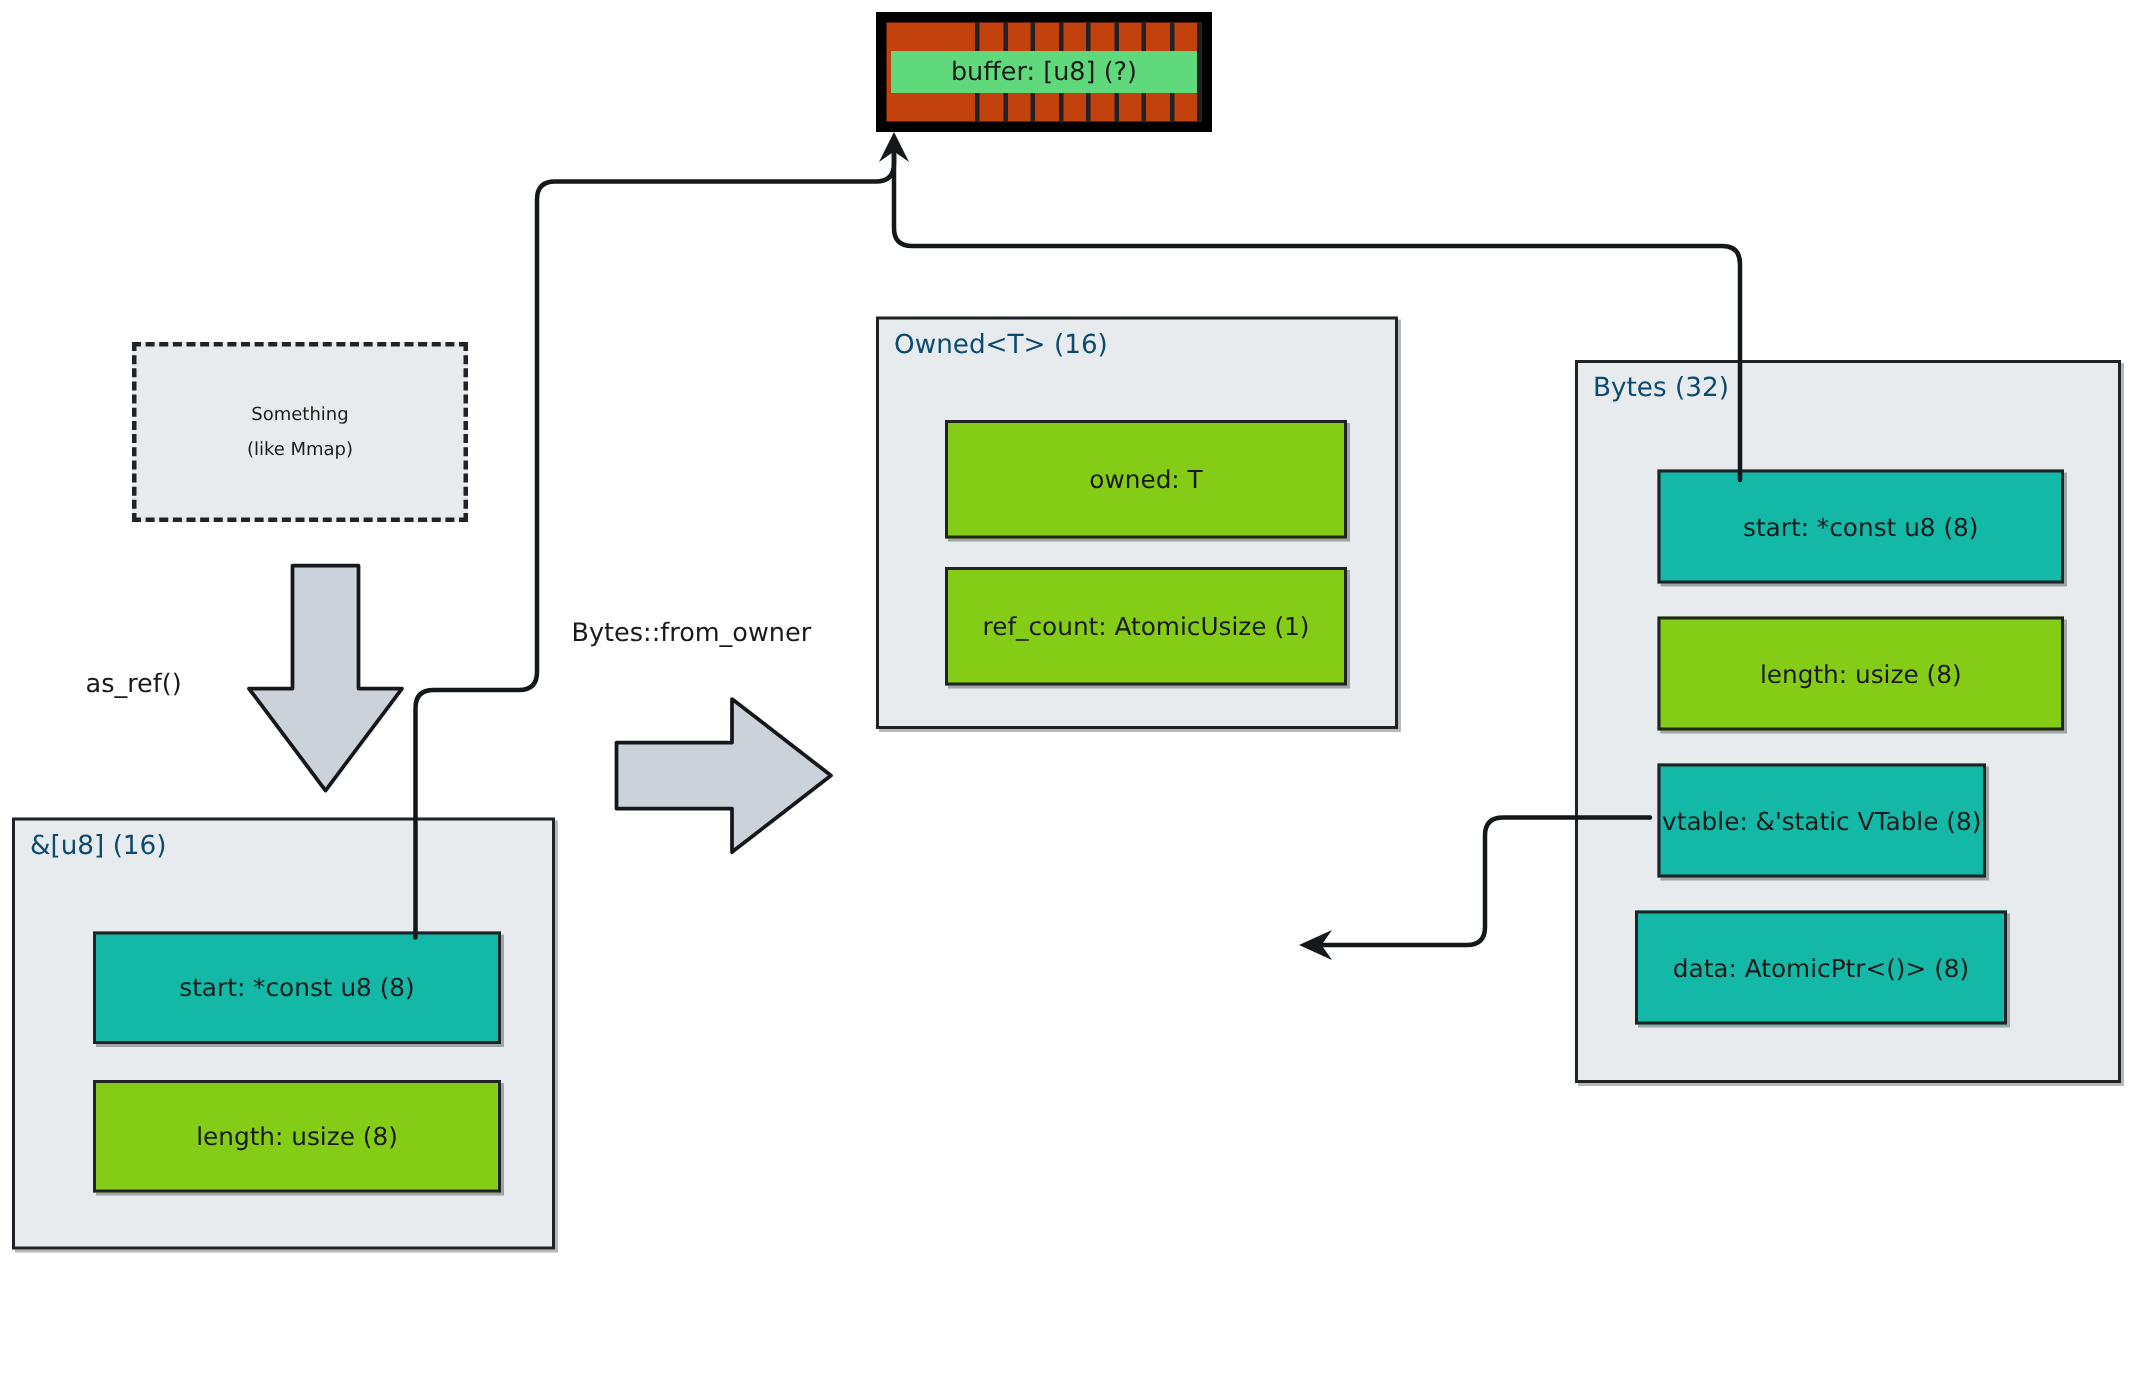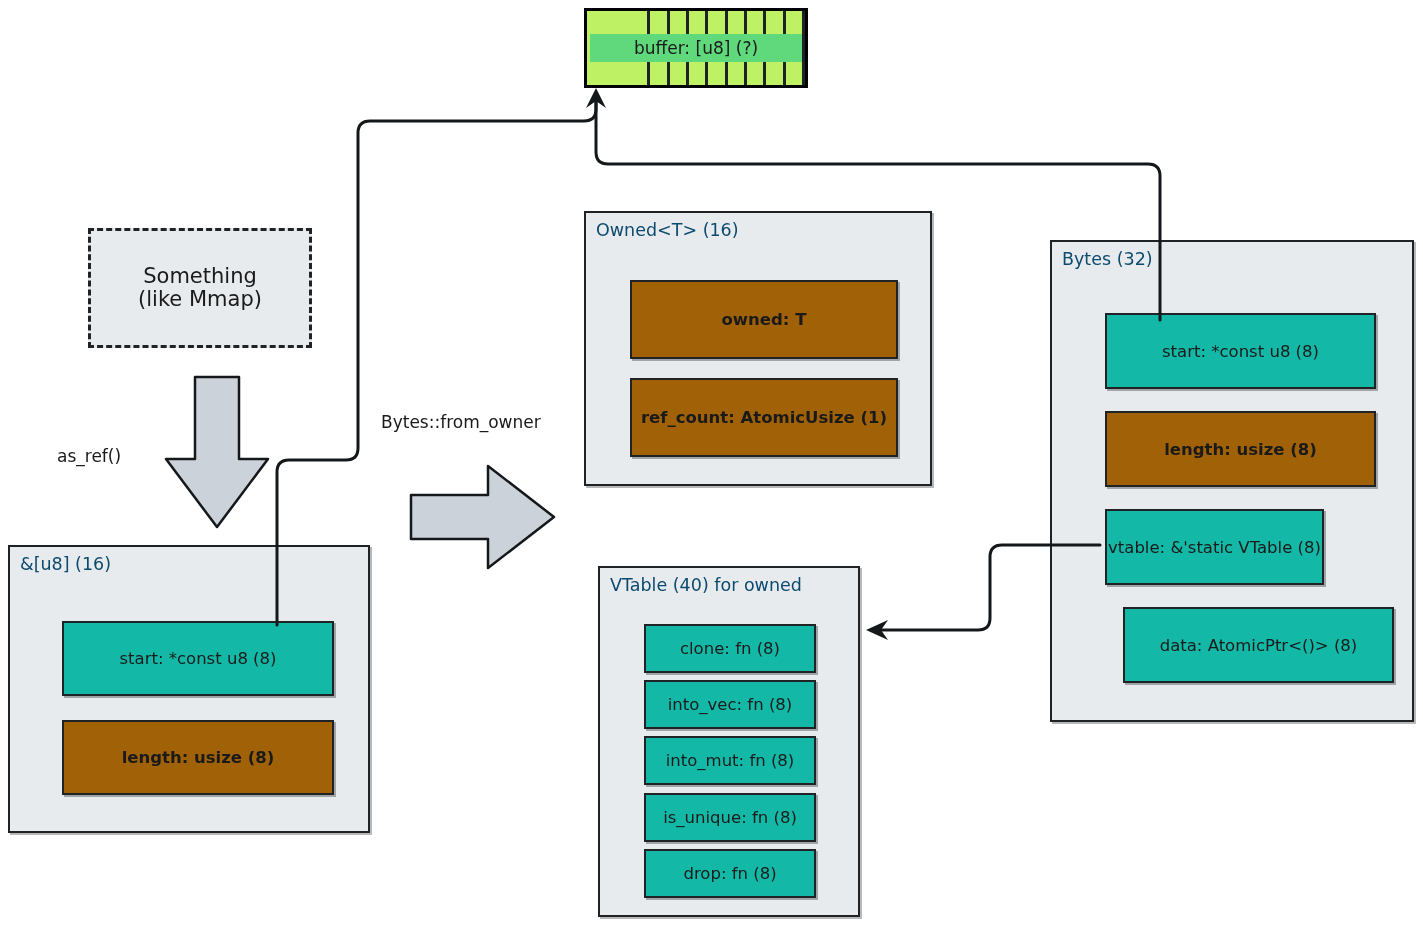--- a/index.html
+++ b/index.html
@@ -54,27 +54,27 @@
     display: flex;
     align-items: center;
     justify-content: center;
     font-size: 16.5px;
     line-height: 19px;
     text-align: center;
     white-space: nowrap;
     box-shadow: 2px 2px 0 rgba(0,0,0,0.30);
   }
   .field.green  { background: #14b8a6; }
-  .field.yellow { background: #a16207; font-weight: bold; }
+  .field.yellow { background: #84cc16; }
 
   
   #buffer-strip {
     position: absolute;
-    background: #bef264;
-    border: 3px solid #000000;
+    background: #c2410c;
+    border: 7px solid #000000;
     box-sizing: border-box;
     display: flex;
     padding-left: 44px;
   }
   #buffer-strip .cell {
     flex: 1 1 0;
     border-right: 3px solid #1f2326;
     box-sizing: border-box;
   }
   #buffer-strip .cell:last-child { border-right: none; }
@@ -101,21 +101,21 @@
 
   
   #something-box {
     background: #e7ebee;
     border: 3px dashed #1f2326;
     box-sizing: border-box;
     display: flex;
     flex-direction: column;
     align-items: center;
     justify-content: center;
-    font-size: 21px;
+    font-size: 12px;
     line-height: 23px;
     text-align: center;
   }
 
   
   .block-arrow { position: absolute; }
 
   
   .caption {
     position: absolute;
@@ -187,35 +187,27 @@
     <div class="field green" style="left:52px; top:74px; width:272px; height:75px;">start: *const u8 (8)</div>
     <div class="field yellow" style="left:52px; top:173px; width:272px; height:75px;">length: usize (8)</div>
   </div>
 
   <div class="node struct-box" style="left:584px; top:211px; width:348px; height:275px;">
     <div class="struct-title">Owned&lt;T&gt; (16)</div>
     <div class="field yellow" style="left:44px; top:67px; width:268px; height:79px;">owned: T</div>
     <div class="field yellow" style="left:44px; top:165px; width:268px; height:79px;">ref_count: AtomicUsize (1)</div>
   </div>
 
-  <div class="node struct-box" style="left:598px; top:566px; width:262px; height:351px;">
-    <div class="struct-title">VTable (40) for owned</div>
-    <div class="field green" style="left:44px; top:56px; width:172px; height:49px;">clone: fn (8)</div>
-    <div class="field green" style="left:44px; top:112px; width:172px; height:49px;">into_vec: fn (8)</div>
-    <div class="field green" style="left:44px; top:168px; width:172px; height:49px;">into_mut: fn (8)</div>
-    <div class="field green" style="left:44px; top:225px; width:172px; height:49px;">is_unique: fn (8)</div>
-    <div class="field green" style="left:44px; top:281px; width:172px; height:49px;">drop: fn (8)</div>
-  </div>
 
   <div class="node struct-box" style="left:1050px; top:240px; width:364px; height:482px;">
     <div class="struct-title">Bytes (32)</div>
     <div class="field green" style="left:53px; top:71px; width:271px; height:76px;">start: *const u8 (8)</div>
     <div class="field yellow" style="left:53px; top:169px; width:271px; height:76px;">length: usize (8)</div>
     <div class="field green" style="left:53px; top:267px; width:219px; height:76px;">vtable: &amp;'static VTable (8)</div>
-    <div class="field green" style="left:71px; top:365px; width:271px; height:76px;">data: AtomicPtr&lt;()&gt; (8)</div>
+    <div class="field green" style="left:38px; top:365px; width:248px; height:76px;">data: AtomicPtr&lt;()&gt; (8)</div>
   </div>
 
   <svg id="connectors" viewBox="0 0 1423 925" width="1423" height="925">
 
       up  --&gt; buffer (left branch) --&gt;
     <path class="link" d="M 277,625 L 277,472 Q 277,460 289,460 L 346,460 Q 358,460 358,448 L 358,133 Q 358,121 370,121 L 584,121 Q 596,121 596,109 L 596,100"></path>
 
      up --&gt; left --&gt; buffer (right branch) --&gt;
     <path class="link" d="M 1160,320 L 1160,176 Q 1160,164 1148,164 L 608,164 Q 596,164 596,152 L 596,100"></path>
 

